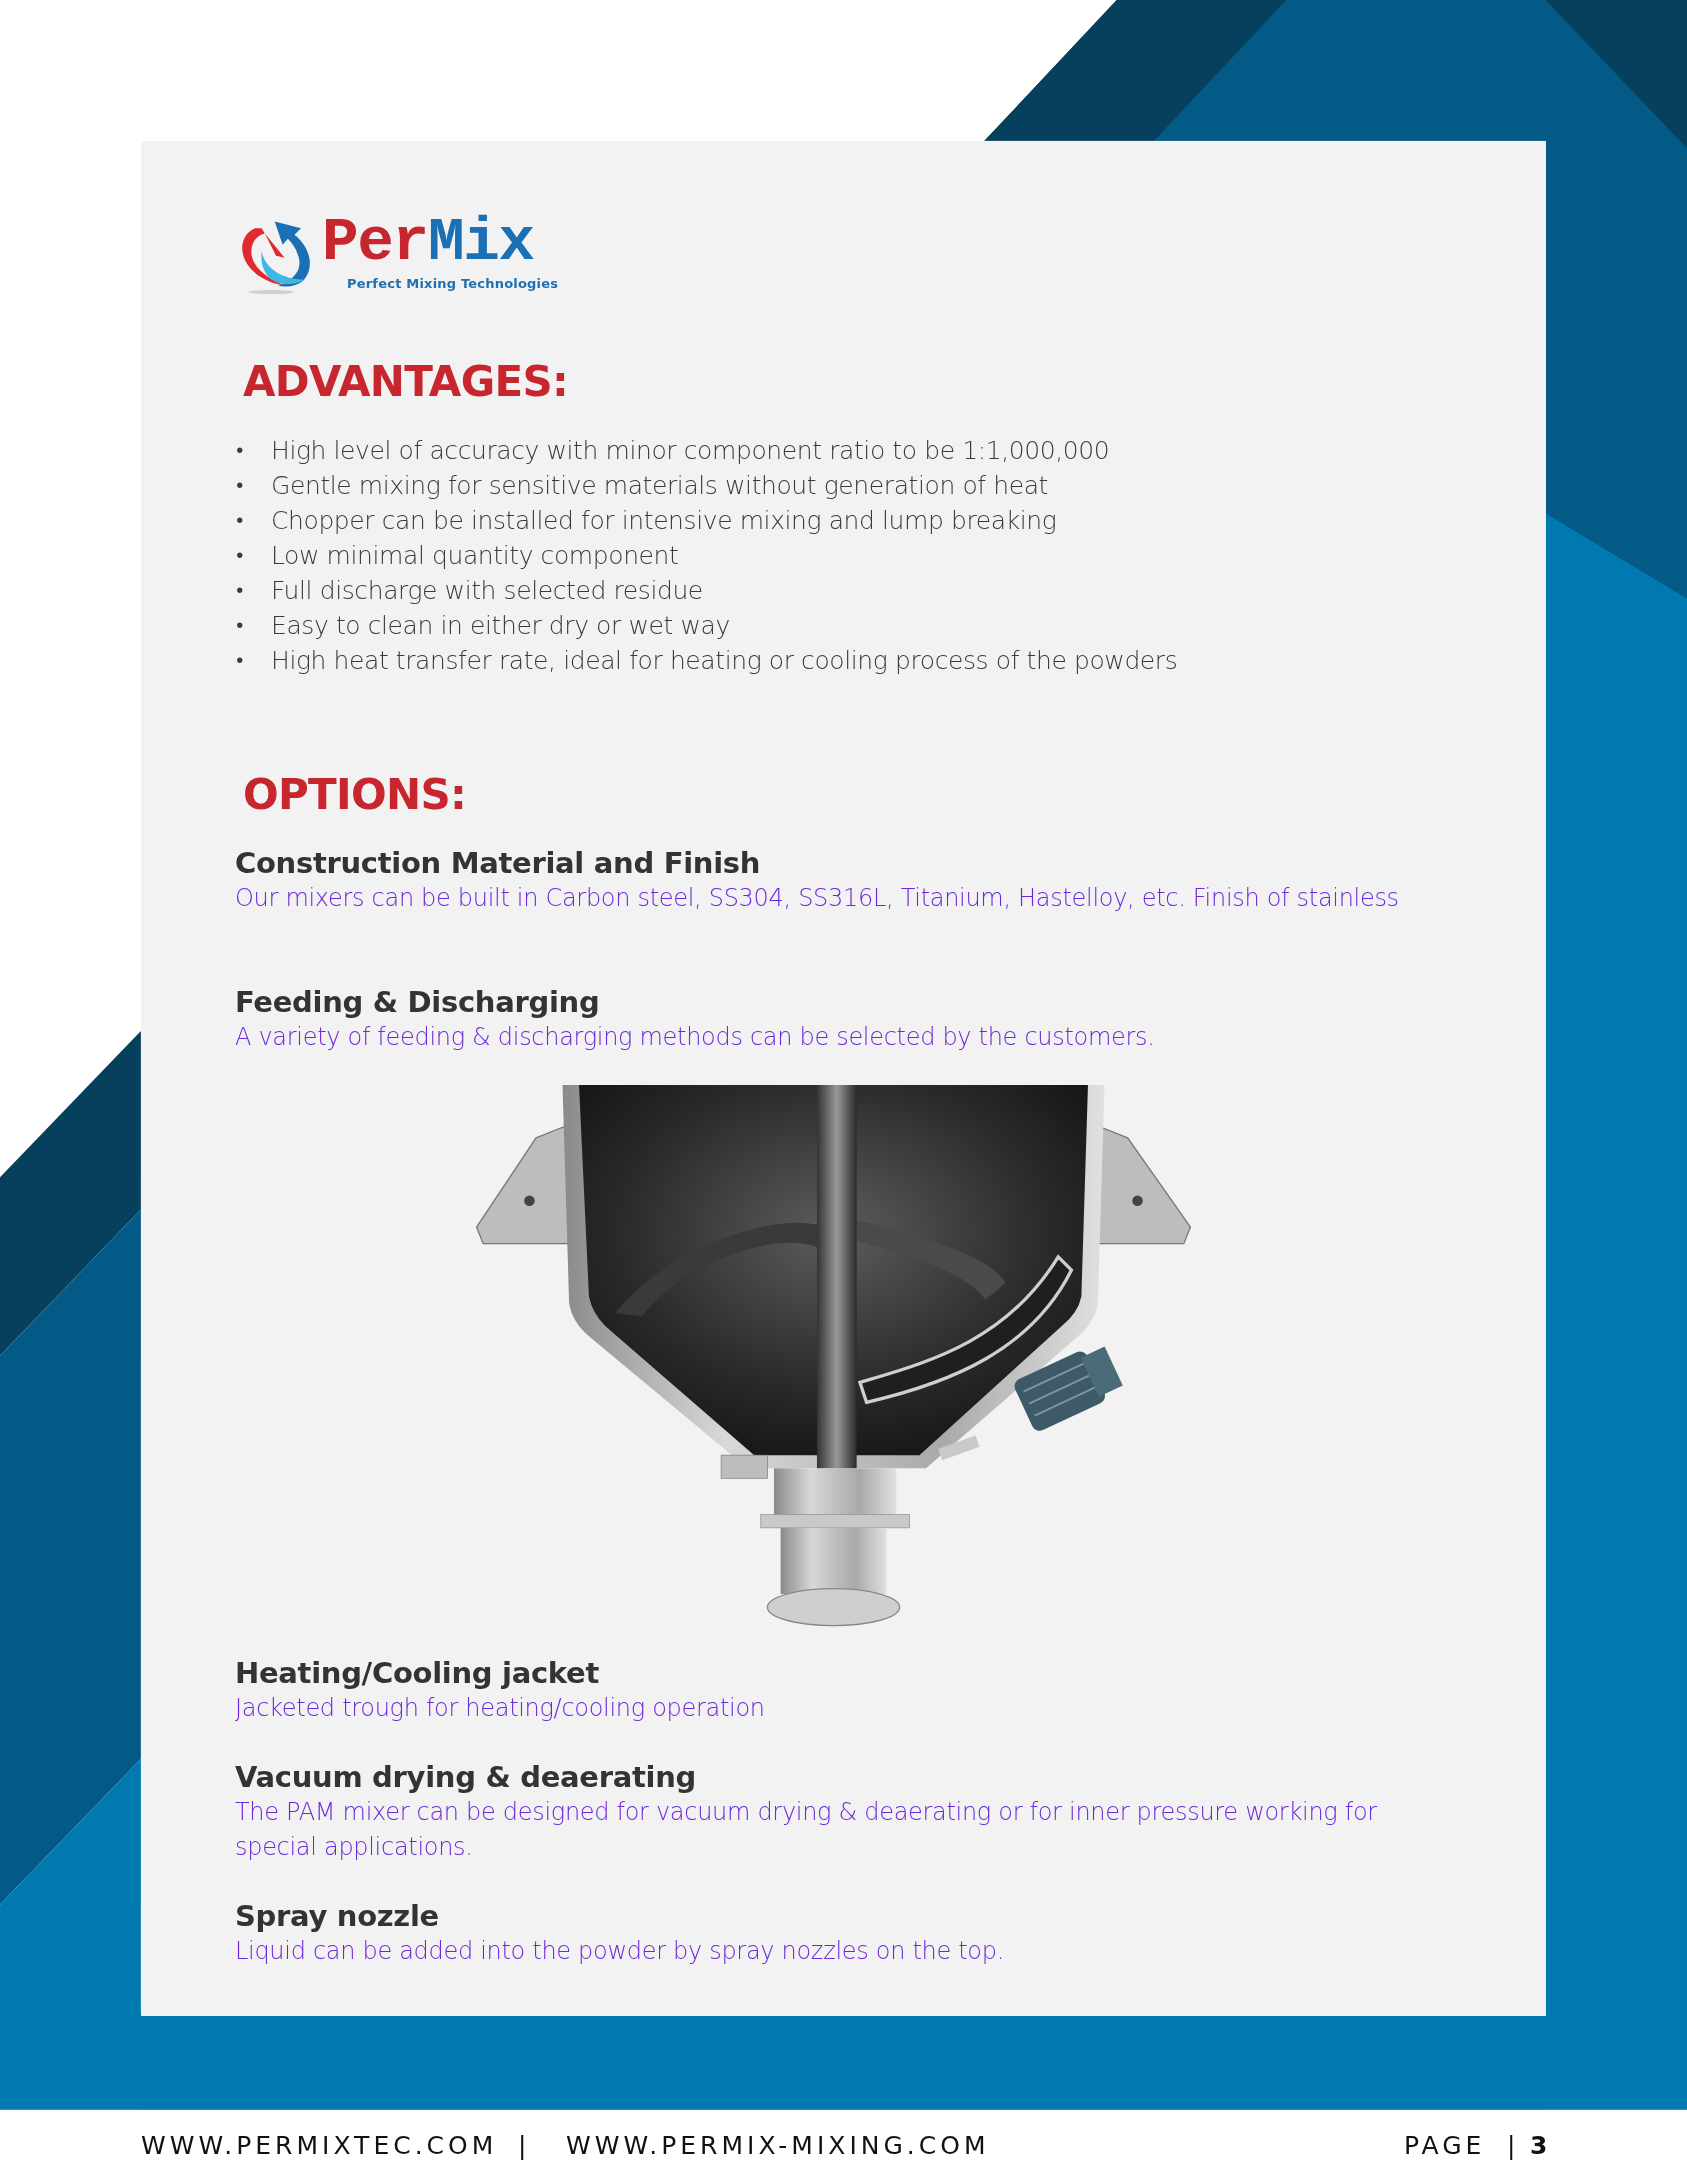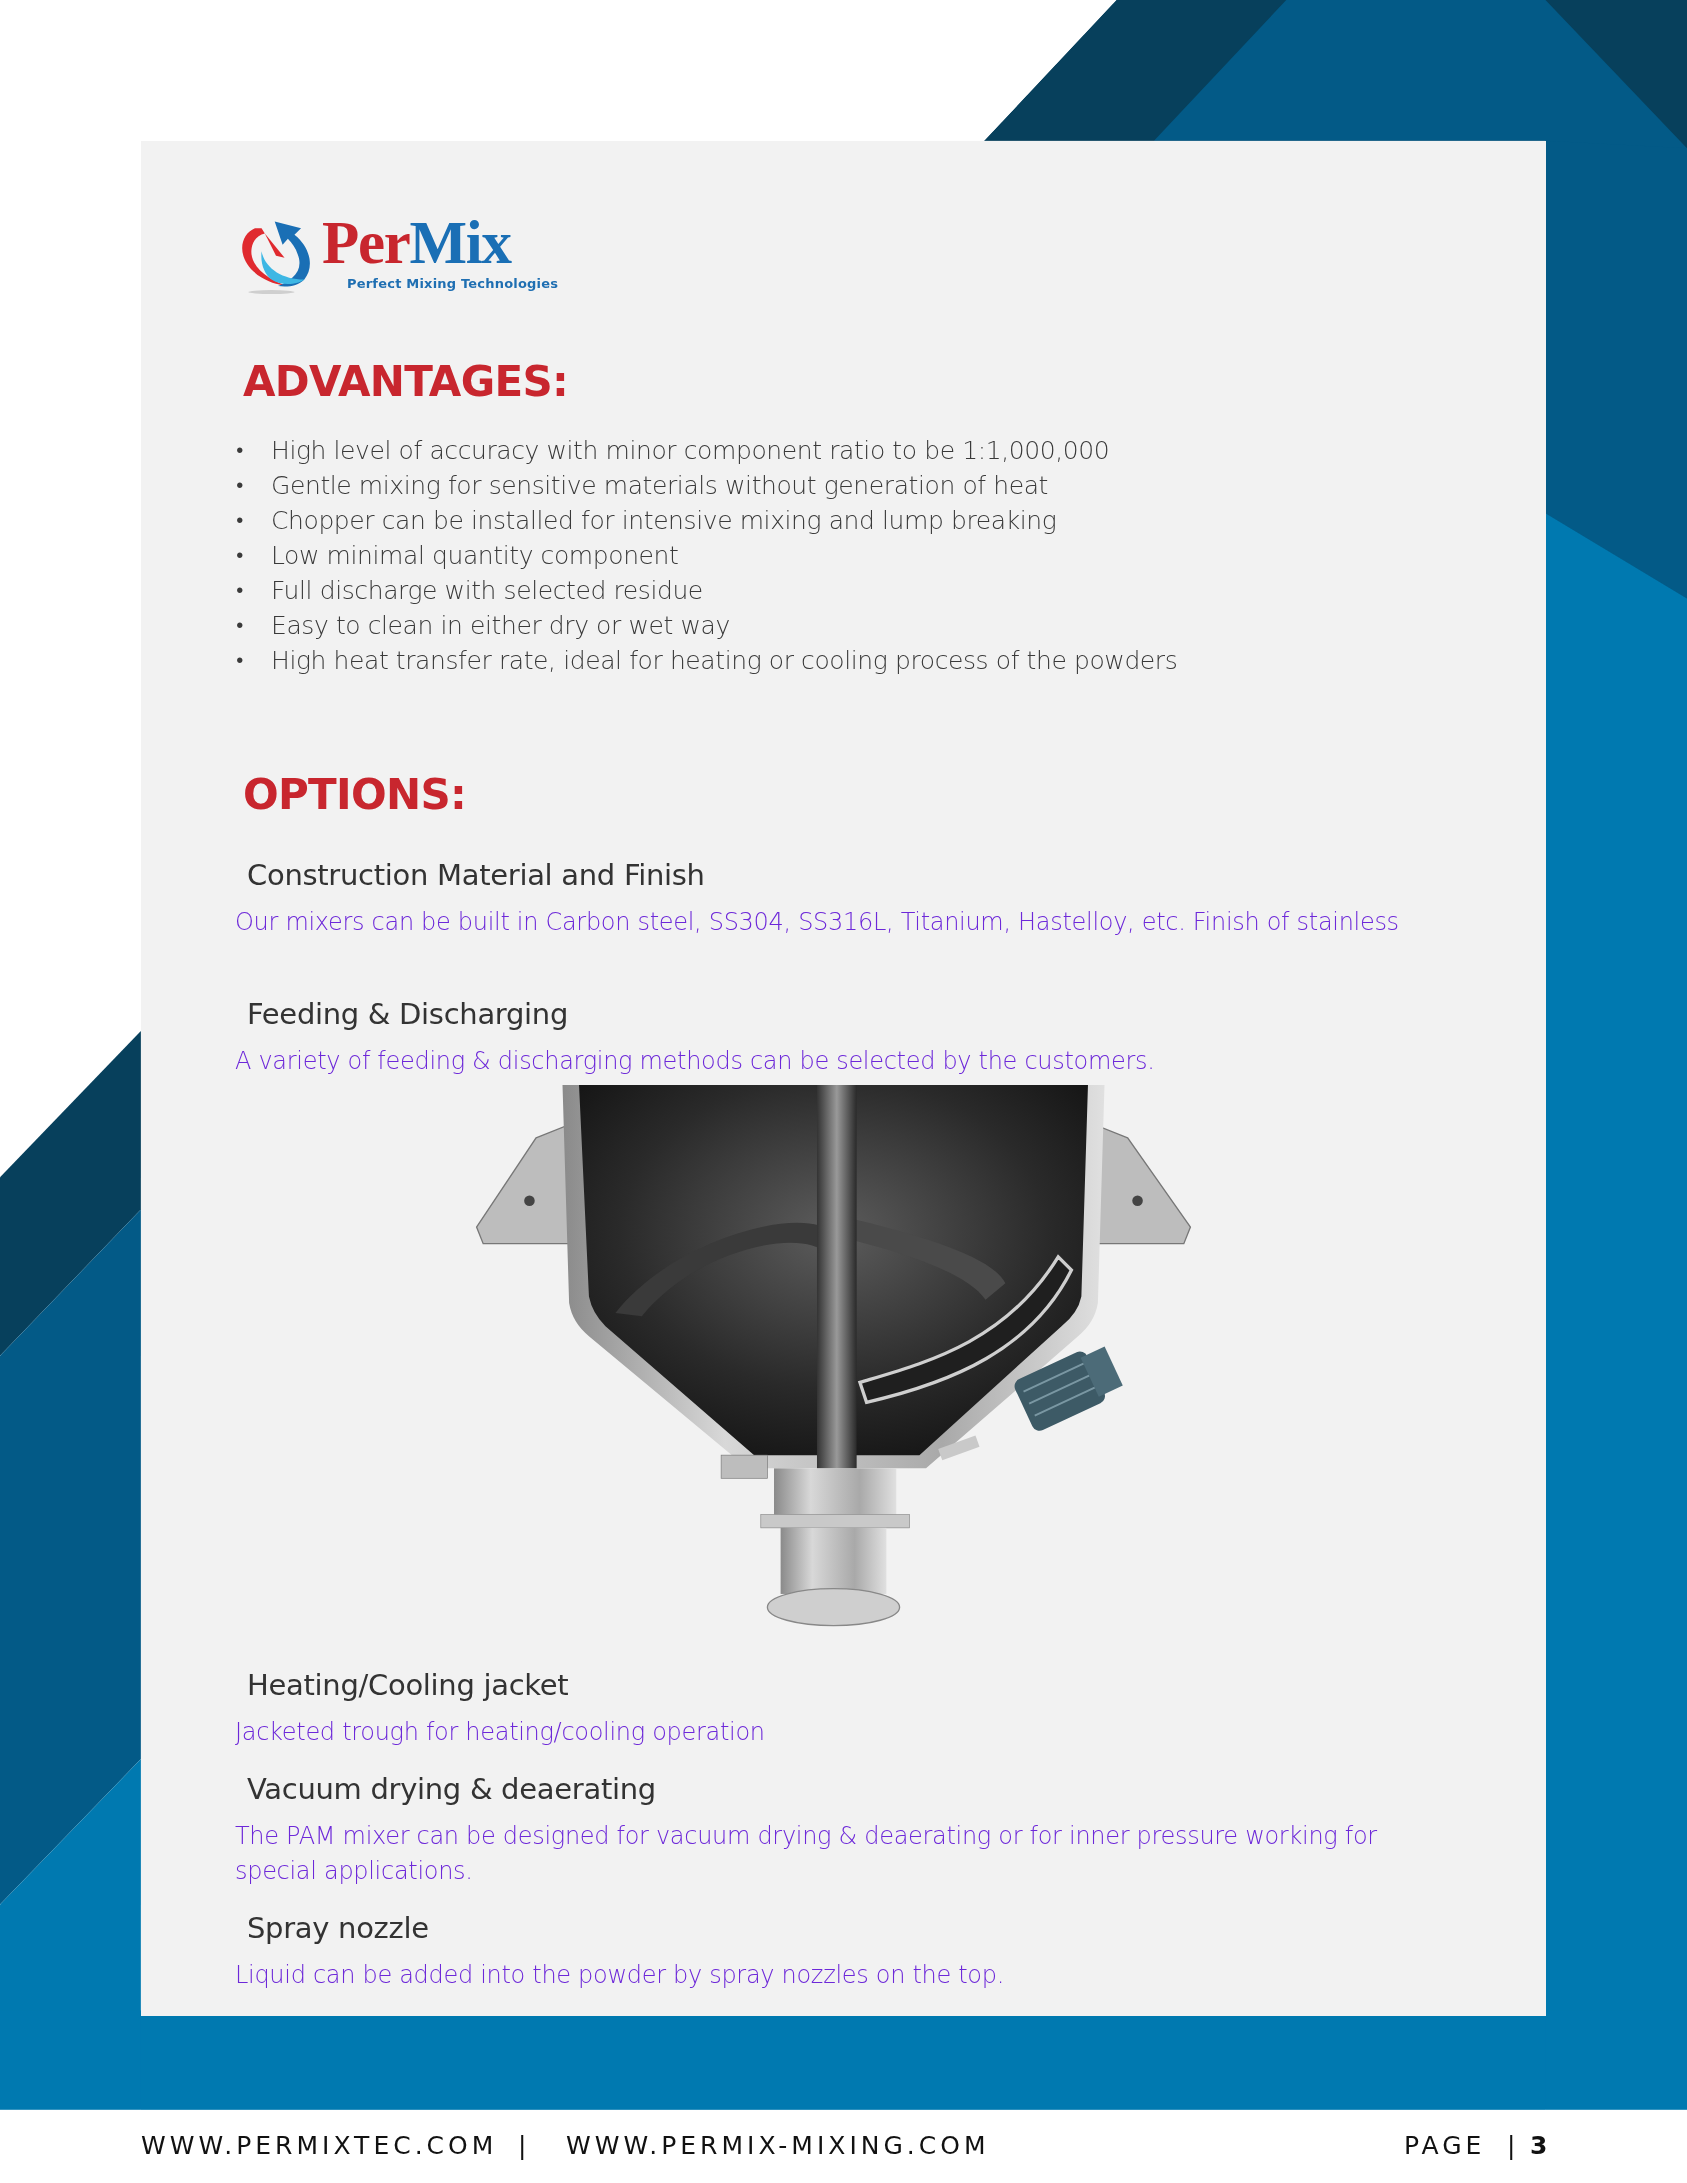--- a/index.html
+++ b/index.html
@@ -9,21 +9,21 @@
     font-family: "Liberation Sans", "DejaVu Sans", sans-serif;
   }
   .bg-layer { position: absolute; left: 0; top: 0; width: 1687px; height: 2183px; }
   .card {
     position: absolute; left: 141px; top: 141px; width: 1405px; height: 1875px;
     background: #f2f2f2;
   }
   .logo { position: absolute; left: 235px; top: 215px; width: 344px; height: 83px; }
   .logo-text {
     position: absolute; left: 87px; top: -2.6px;
-    font-family: Liberation Serif, serif; font-weight: bold; font-size: 61px;
+    font-family: Liberation Mono, monospace; font-weight: bold; font-size: 61px;
     letter-spacing: -1.3px; line-height: 1; text-align: right;
   }
   .logo-per { color: #c8262e; }
   .logo-mix { color: #1a6fb5; }
   .logo-tag {
     position: absolute; left: 112px; top: 61px;
     font-family: "DejaVu Sans", sans-serif; font-weight: bold; font-size: 13px;
     color: #1f6fb2; letter-spacing: 0.2px; white-space: nowrap;
   }
   .section-title {
@@ -35,22 +35,22 @@
   .adv-list li {
     position: relative; padding-left: 36px; height: 35px; line-height: 35px;
     font-size: 25px; color: #3a3a3a; white-space: nowrap;
     font-family: "DejaVu Sans", sans-serif; font-weight: 300; letter-spacing: -0.4px;
   }
   .adv-list li .bullet {
     position: absolute; left: 1.3px; top: 0; font-size: 20px; color: #3a3a3a;
   }
   .opt { position: absolute; left: 235px; width: 1243px; }
   .opt-title {
-    font-family: "DejaVu Sans", sans-serif; font-weight: normal; font-size: 29px;
-    color: #333333; margin: 12px; line-height: 36px; letter-spacing: -0.3px;
+    font-family: "DejaVu Sans", sans-serif; font-weight: bold; font-size: 29px;
+    color: #333333; margin: 0; line-height: 36px; letter-spacing: -0.3px;
   }
   .opt-desc {
     font-family: "DejaVu Sans", sans-serif; font-size: 24px; color: #6d28d9;
     margin: 0; line-height: 35px; letter-spacing: -0.3px; font-weight: 300;
   }
   .mixer { position: absolute; left: 463px; top: 1085px; width: 741px; height: 542px; }
   .footer { position: absolute; left: 141px; top: 2123px; width: 1405px; height: 46px; }
   .footer-text {
     position: absolute; top: 0; font-family: "DejaVu Sans", sans-serif; font-size: 25px;
     letter-spacing: 4px; color: #111111; white-space: nowrap; line-height: 46px;

